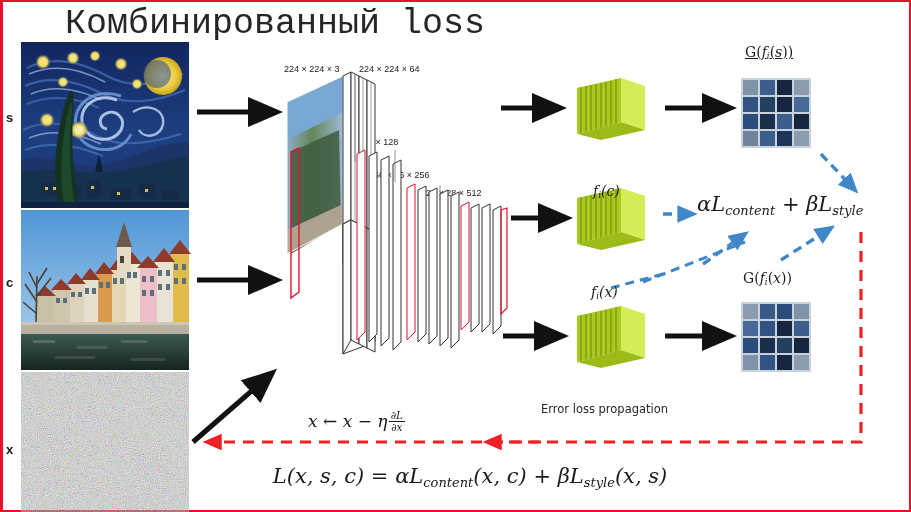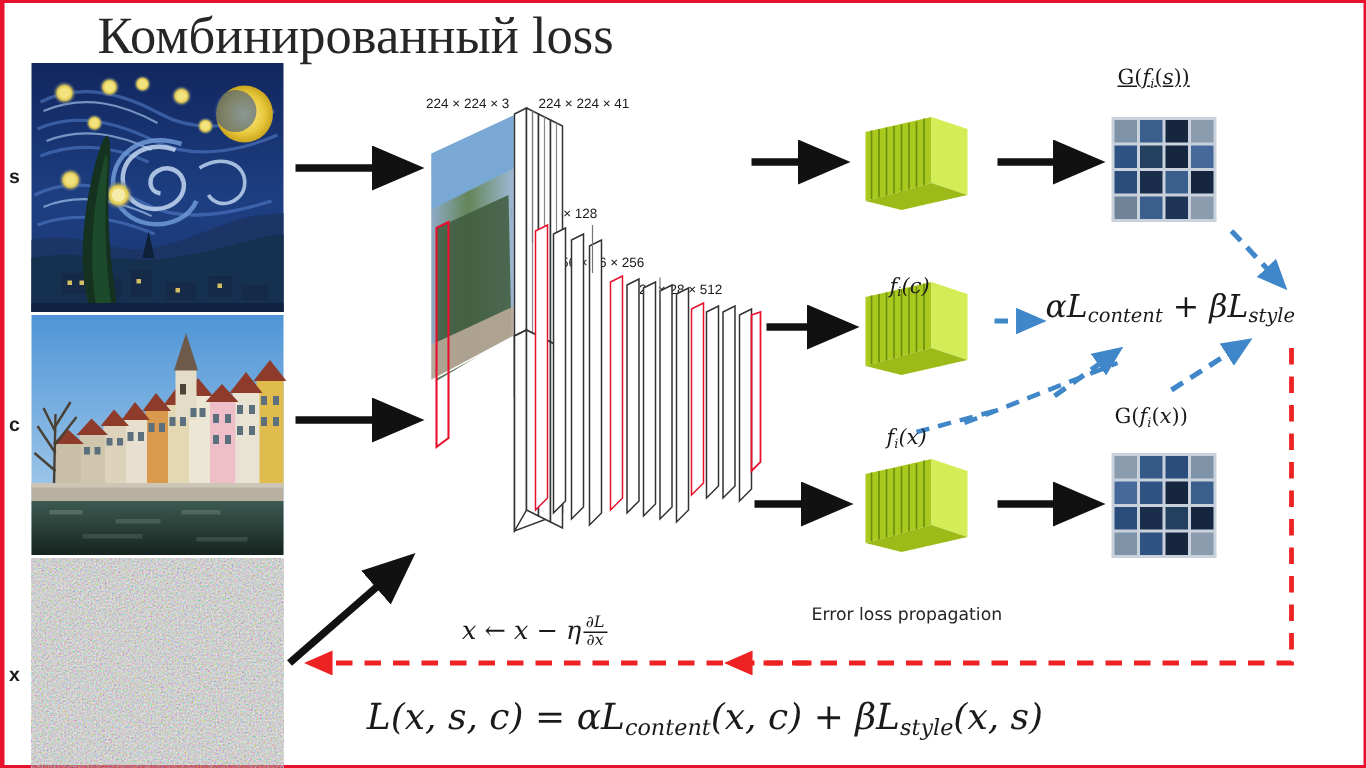--- a/index.html
+++ b/index.html
@@ -4,21 +4,21 @@
 <style>
   html,body{margin:0;padding:0;background:#fff;}
   body{width:911px;height:512px;font-family:"DejaVu Sans",sans-serif;overflow:hidden;}
   #slide{position:relative;width:911px;height:512px;background:#ffffff;
          border-left:3px solid #e8112d;border-right:2px solid #e8112d;
          border-bottom:2px solid #e8112d;border-top:2px solid #e8112d;
          box-sizing:border-box;}
 
   
   #title{position:absolute;left:62px;top:2px;font-size:35px;color:#262626;
-         font-family:Liberation Serif, serif;font-weight:400;letter-spacing:0px;
+         font-family:Liberation Mono, monospace;font-weight:400;letter-spacing:0px;
          white-space:nowrap;}
 
   
   .col-label{position:absolute;font-size:13px;font-weight:bold;color:#1a1a1a;
              font-family:"Liberation Sans",sans-serif;}
 
   
   .inputimg{position:absolute;left:18px;width:168px;}
   #img-style{top:40px;height:166px;}
   #img-content{top:208px;height:160px;}
@@ -40,21 +40,21 @@
   .gram{position:absolute;width:70px;height:70px;display:grid;
         grid-template-columns:repeat(4,1fr);grid-template-rows:repeat(4,1fr);
         gap:2px;background:#c9d2dc;padding:2px;box-sizing:border-box;}
   .gram i{display:block;}
 
   .gram-lbl{position:absolute;font-family:"DejaVu Serif",serif;font-size:14px;
             color:#1a1a1a;white-space:nowrap;}
 
   
   #loss-mid{position:absolute;left:694px;top:190px;font-size:21px;white-space:nowrap;}
-  #bottom-eq{position:absolute;left:0;right:0;top:462px;text-align:center;font-size:24px;padding-left:28px;}
+  #bottom-eq{position:absolute;left:0;right:0;top:462px;text-align:center;font-size:21px;padding-left:28px;}
   #update-eq{position:absolute;left:305px;top:408px;font-size:17px;white-space:nowrap;}
   #bp-text{position:absolute;left:538px;top:400px;font-size:11.5px;color:#262626;
            font-family:"DejaVu Sans",sans-serif;white-space:nowrap;}
 
   .frac{display:inline-block;vertical-align:middle;text-align:center;font-size:.62em;
         line-height:1.05;margin:0 1px;}
   .frac .num{display:block;border-bottom:1px solid #1a1a1a;padding:0 2px;}
   .frac .den{display:block;padding:0 2px;}
 
   svg{position:absolute;left:0;top:0;overflow:visible;}
@@ -253,21 +253,21 @@
       <filter id="noiseF" x="0" y="0" width="100%" height="100%">
         <feTurbulence type="fractalNoise" baseFrequency="0.85" numOctaves="3" stitchTiles="stitch" seed="7"></feTurbulence>
         <feColorMatrix type="saturate" values="1.6"></feColorMatrix>
       </filter>
     </defs>
     <rect width="168" height="140" filter="url(#noiseF)"></rect>
     <rect width="168" height="140" fill="#808080" opacity=".15"></rect>
   </svg>
 
   <div class="netlbl" style="left:281px;top:62px;">224 × 224 × 3</div>
-  <div class="netlbl" style="left:356px;top:62px;">224 × 224 × 41</div>
+  <div class="netlbl" style="left:356px;top:62px;">224 × 224 × 64</div>
   <div class="netlbl" style="left:331px;top:135px;">112 × 112 × 128</div>
   <div class="netlbl" style="left:371px;top:168px;">56 × 56 × 256</div>
   <div class="netlbl" style="left:423px;top:186px;">28 × 28 × 512</div>
 
   <svg width="911" height="512" viewBox="0 0 911 512">
     <defs>
       <marker id="ahBlack" markerWidth="7" markerHeight="7" refX="5.4" refY="3" orient="auto">
         <path d="M0 0 L7 3 L0 6 Z" fill="#111111"></path>
       </marker>
       <marker id="ahBlue" markerWidth="6" markerHeight="6" refX="4.6" refY="2.6" orient="auto">

